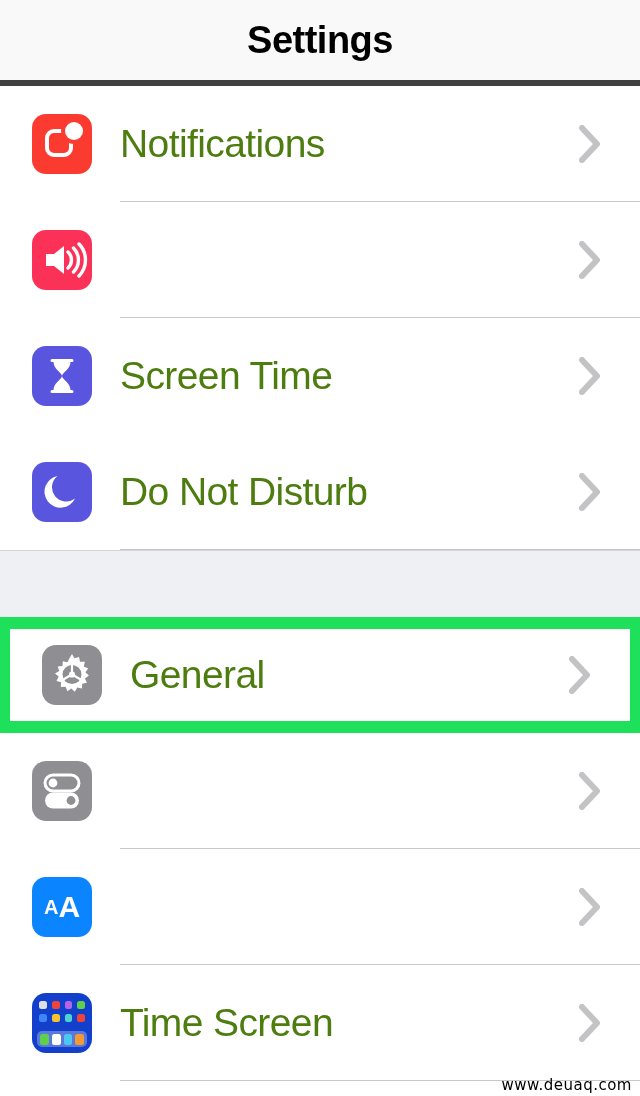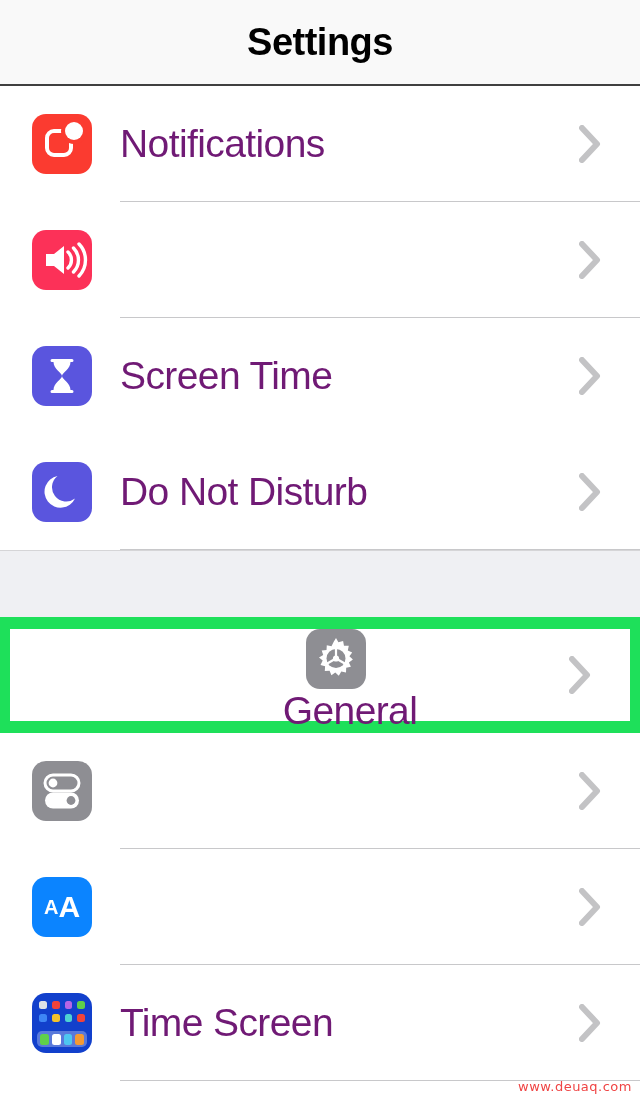--- a/index.html
+++ b/index.html
@@ -13,21 +13,21 @@
     font-family: "Liberation Sans", sans-serif;
     -webkit-font-smoothing: antialiased;
     overflow: hidden;
     position: relative;
   }
 
   
   .navbar {
     height: 86px;
     background: #f9f9f9;
-    border-bottom: 2px solid #404040;
+    border-bottom: 6px solid #404040;
     display: flex;
     align-items: center;
     justify-content: center;
     box-sizing: border-box;
   }
   .navbar-title {
     font-size: 38px;
     font-weight: bold;
     color: #000000;
     letter-spacing: -0.5px;
@@ -66,21 +66,21 @@
     width: 60px;
     height: 60px;
     border-radius: 14px;
     flex: 0 0 auto;
     position: relative;
     overflow: hidden;
   }
   .row-label {
     margin-left: 28px;
     font-size: 39px;
-    color: #701a75;
+    color: #4d7c0f;
     letter-spacing: -0.6px;
     white-space: nowrap;
   }
   .chev-wrap {
     position: absolute;
     right: 30px;
     top: 0;
     bottom: 0;
     width: 40px;
     display: flex;
@@ -91,21 +91,20 @@
 
   
   .highlight-wrap {
     position: relative;
     padding: 12px 10px;
     background: #1ee05a;
     box-sizing: border-box;
   }
   .highlight-wrap .row {
     height: 92px;
-    flex-direction: column;
   }
 
   
   .ib-notifications { background: #fb3b30; }
   .n-sq {
     position: absolute;
     left: 13px; top: 15px;
     width: 28px; height: 28px;
     border: 4px solid #ffffff;
     border-radius: 9px;
@@ -170,22 +169,22 @@
     box-sizing: border-box;
   }
   .home-dock i {
     display: block;
     border-radius: 2.5px;
   }
   .watermark {
     position: absolute;
     right: 8px;
     bottom: 2px;
-    font-size: 13px;
-    color: #ef4444;
+    font-size: 15px;
+    color: #000000;
     font-family: "DejaVu Sans", sans-serif;
     letter-spacing: 0.5px;
   }
 </style>
 </head>
 <body>
 
 <div class="navbar">
   <div class="navbar-title">Settings</div>
 </div>

